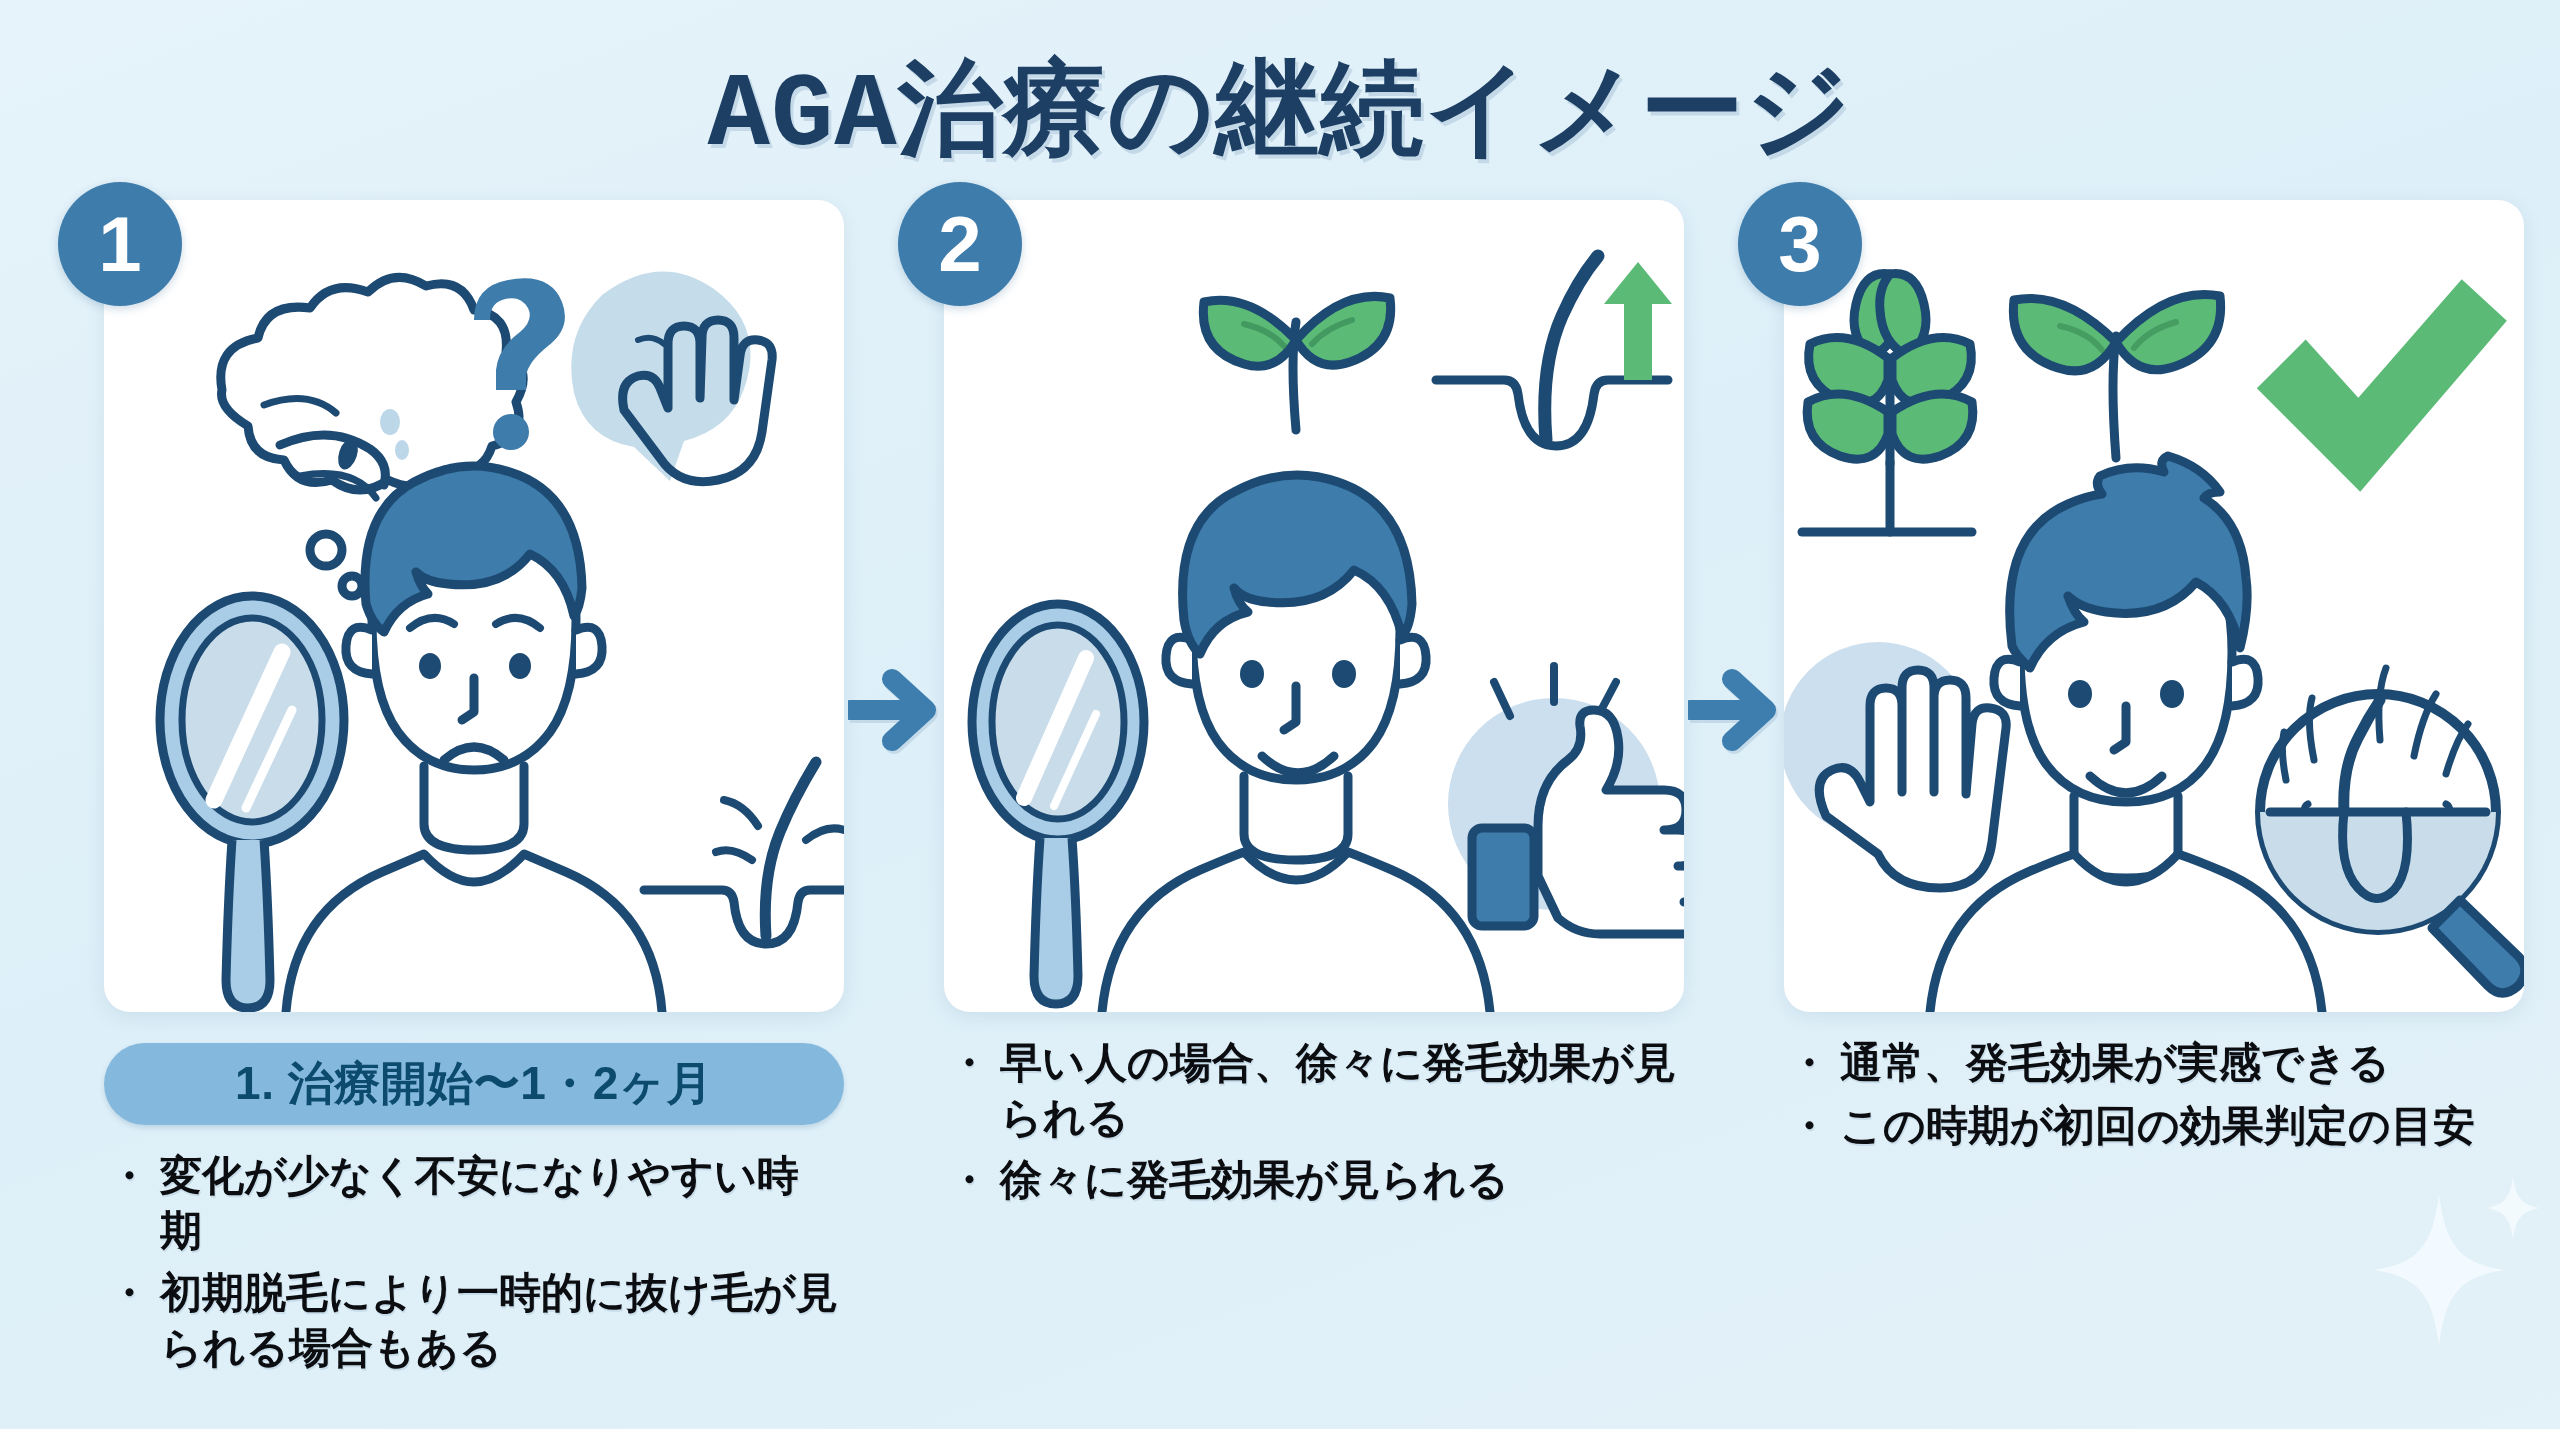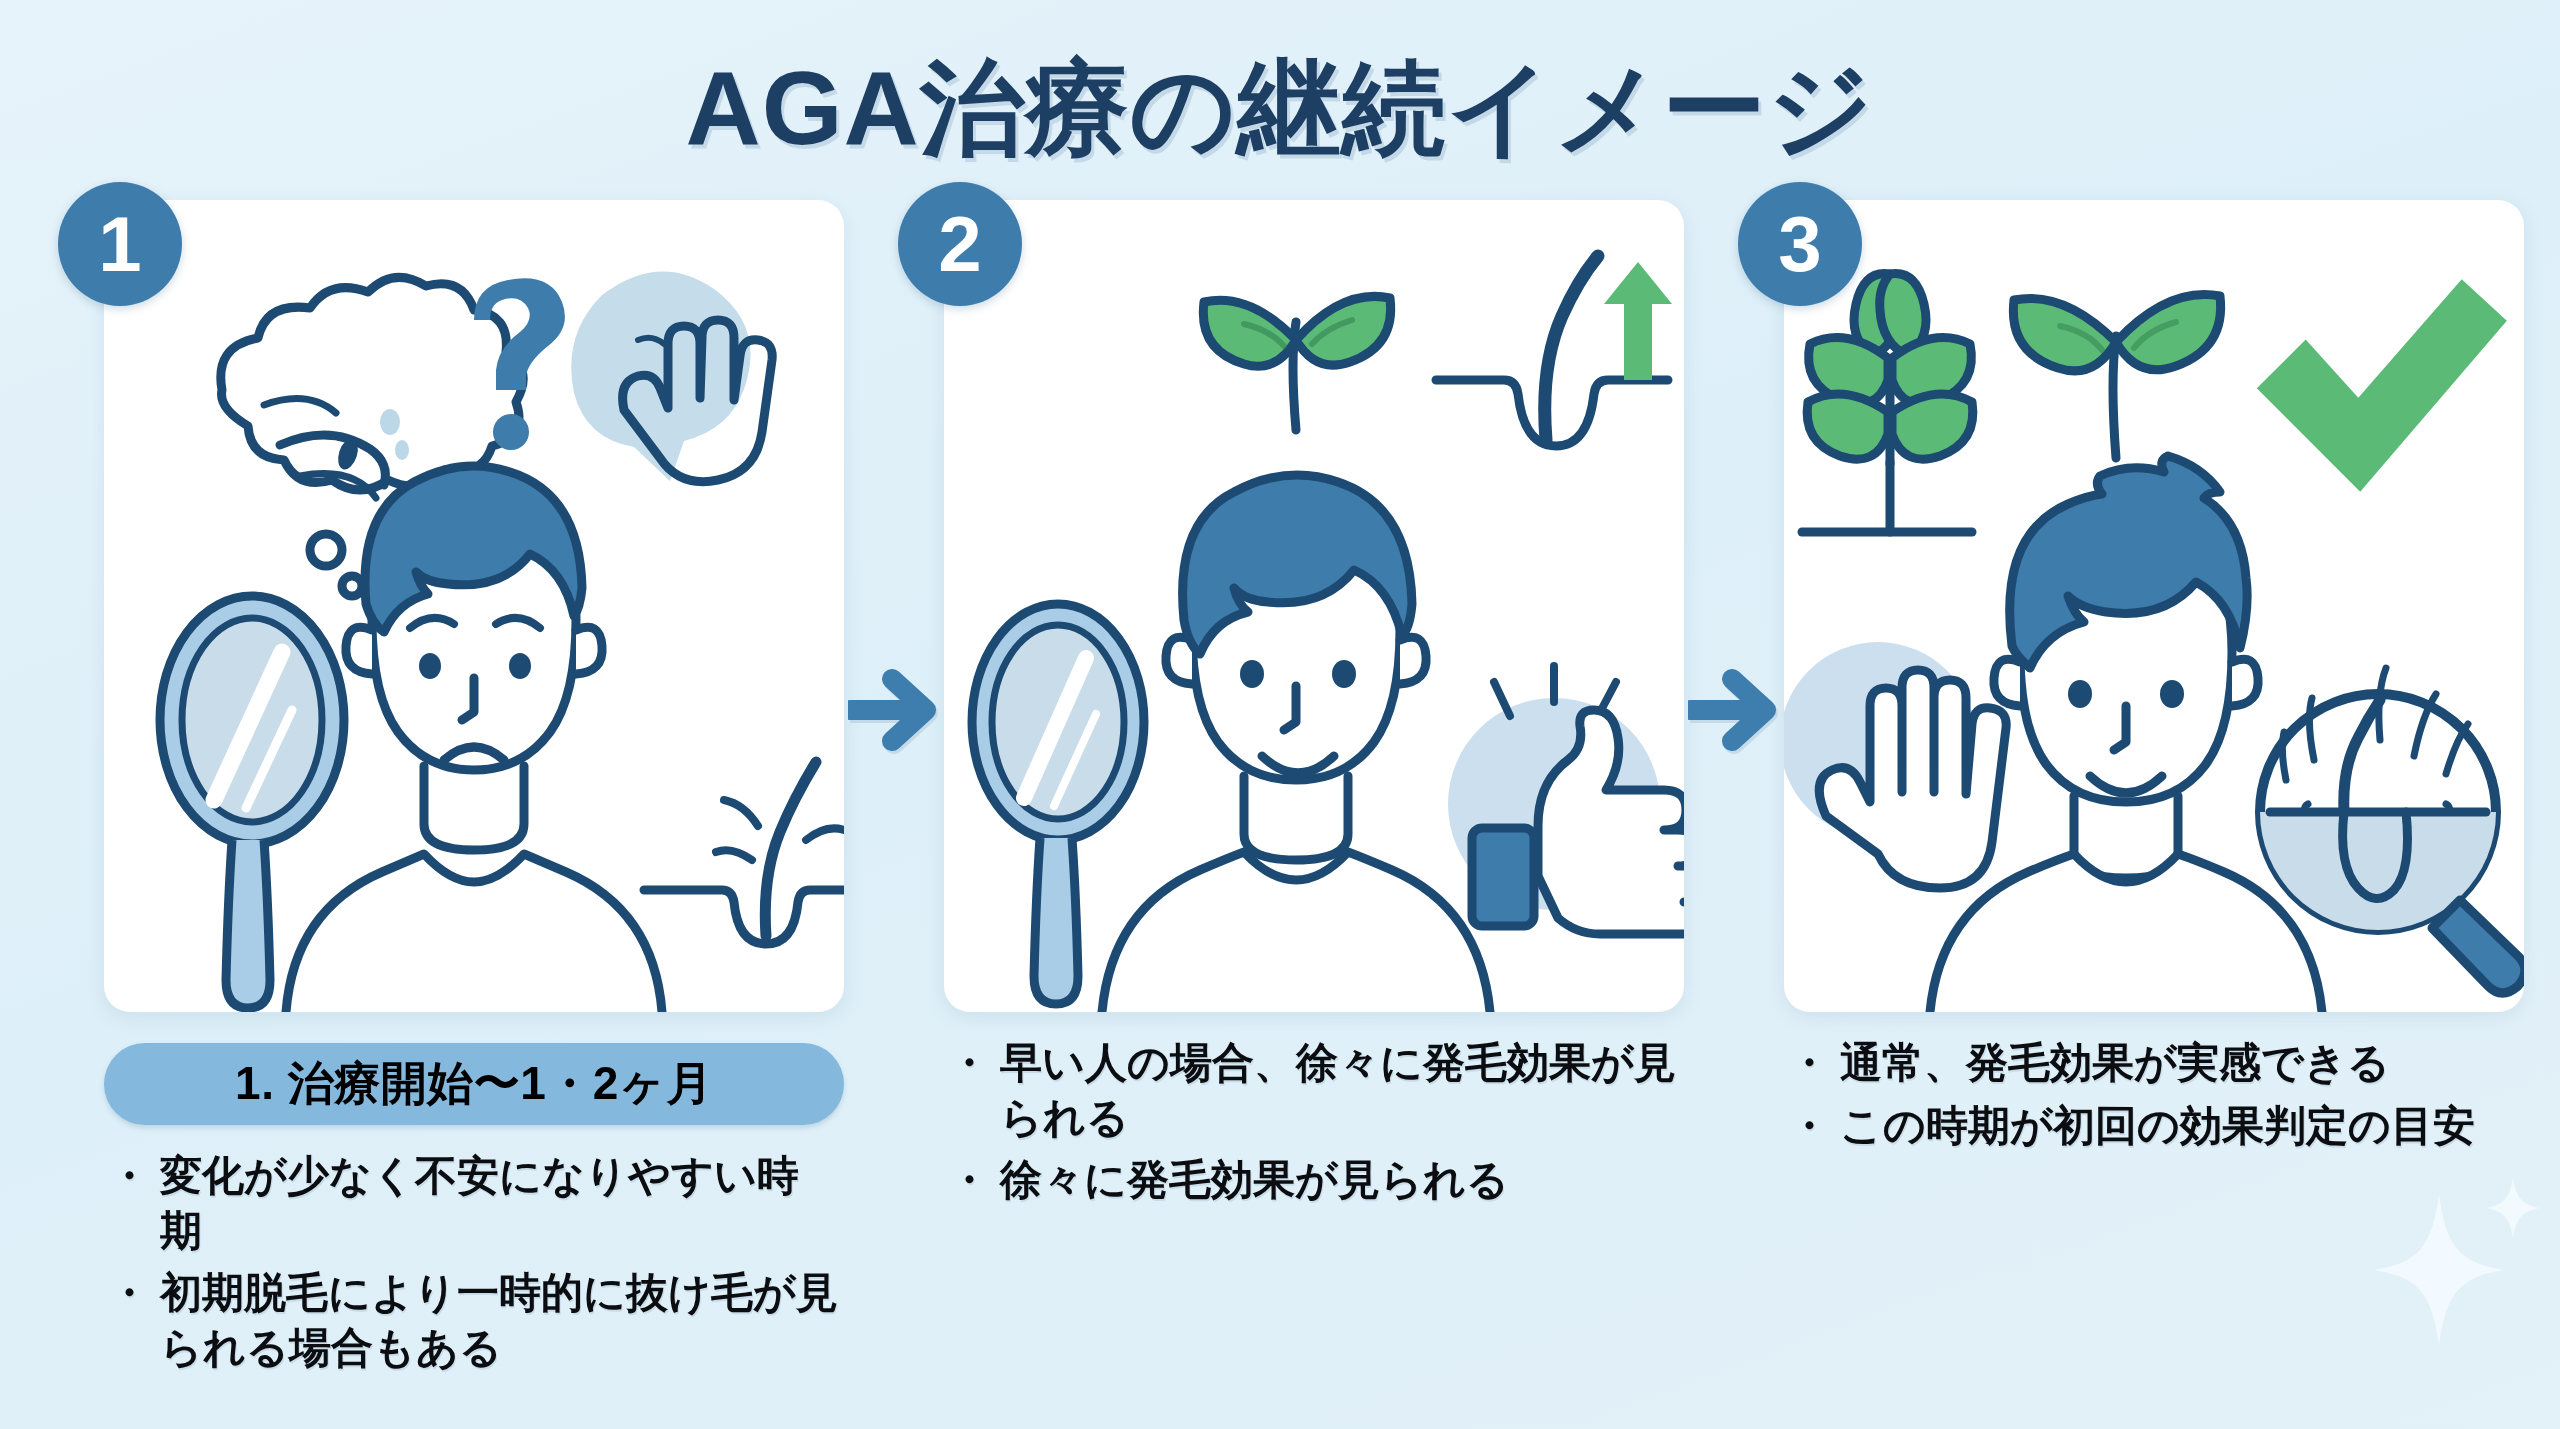--- a/index.html
+++ b/index.html
@@ -29,20 +29,21 @@
     top: 40px;
     left: 0;
     width: 2560px;
     text-align: center;
     font-size: 104px;
     font-weight: 700;
     letter-spacing: 1px;
     color: #1d3f63;
     text-shadow: 3px 4px 0 rgba(150,180,205,0.38);
     white-space: nowrap;
+    font-family: Liberation Mono, monospace;
   }
 
   
   .column {
     position: absolute;
     top: 200px;
     width: 740px;
   }
   #col1 { left: 104px; }
   #col2 { left: 944px; }
@@ -90,21 +91,21 @@
   }
 
   .step-pill {
     margin-top: 31px;
     height: 82px;
     background: #84b9dd;
     border-radius: 41px;
     display: flex;
     align-items: center;
     justify-content: center;
-    color: #000000;
+    color: #0c4a6e;
     font-size: 46px;
     font-weight: 700;
     letter-spacing: 0.5px;
     box-shadow: 0 3px 5px rgba(130,165,195,0.35);
     white-space: nowrap;
   }
   #col3 .step-pill { font-size: 44px; }
 
   .bullets {
     margin-top: 24px;

